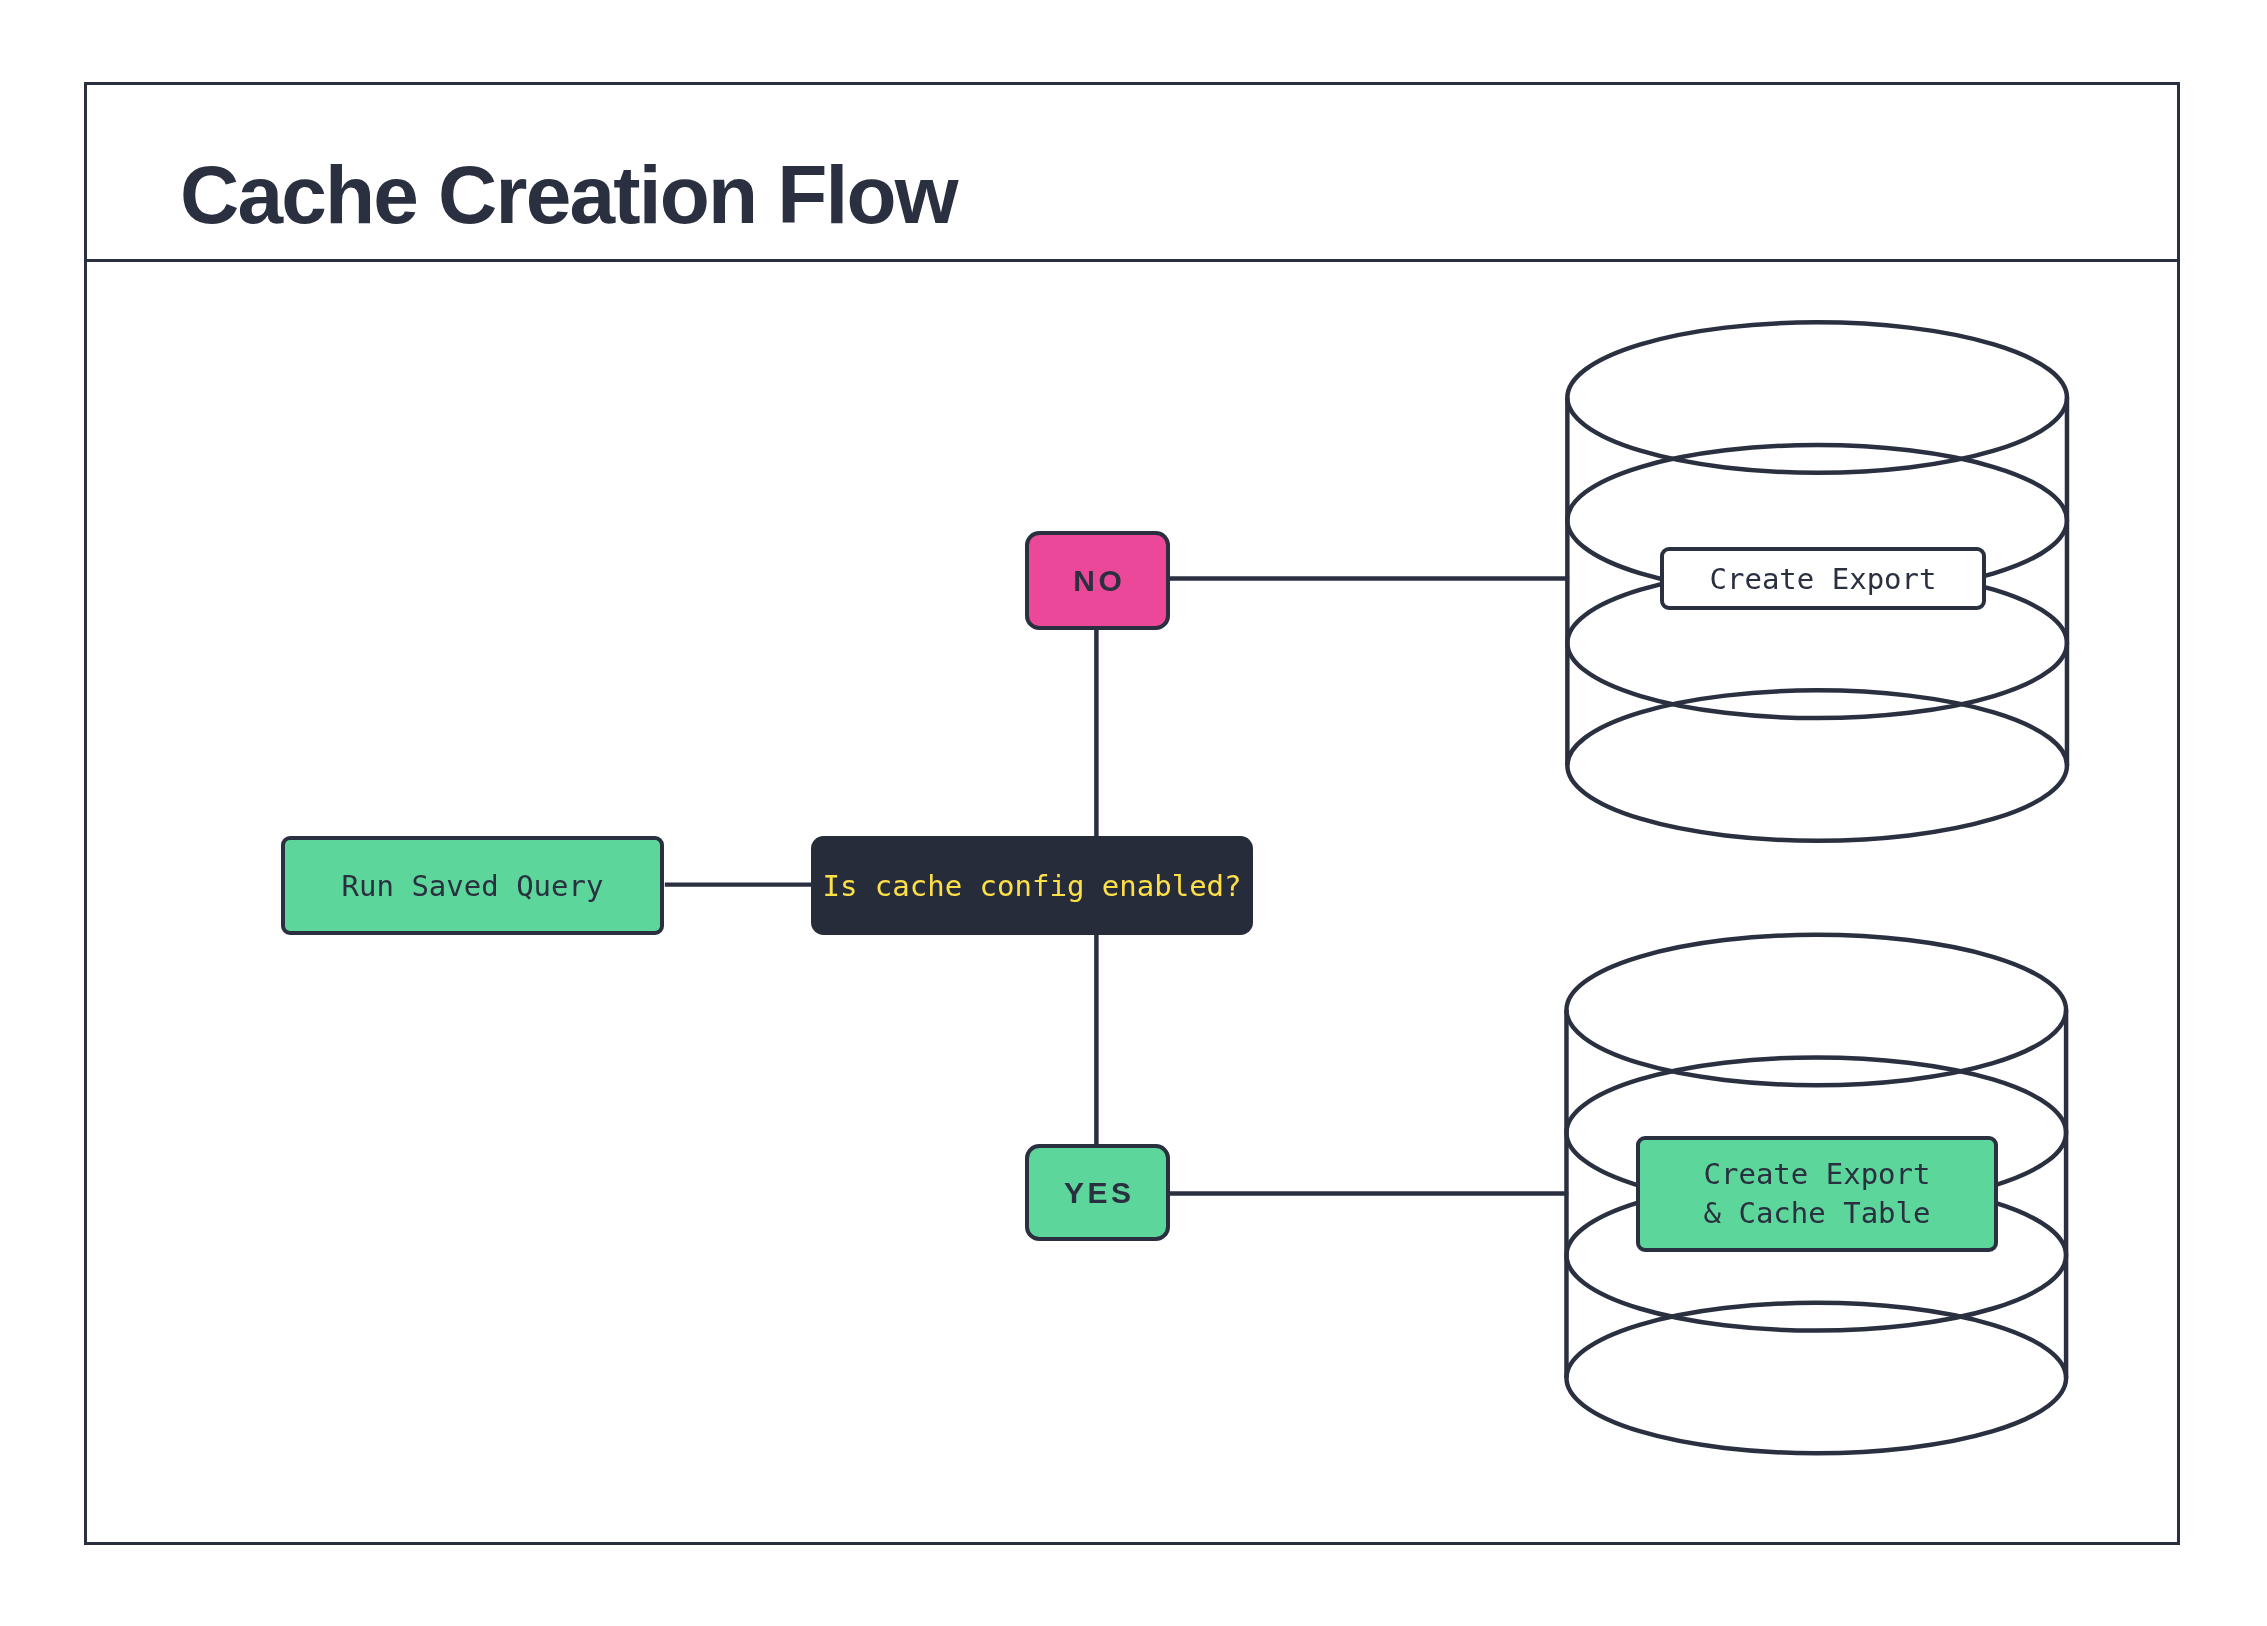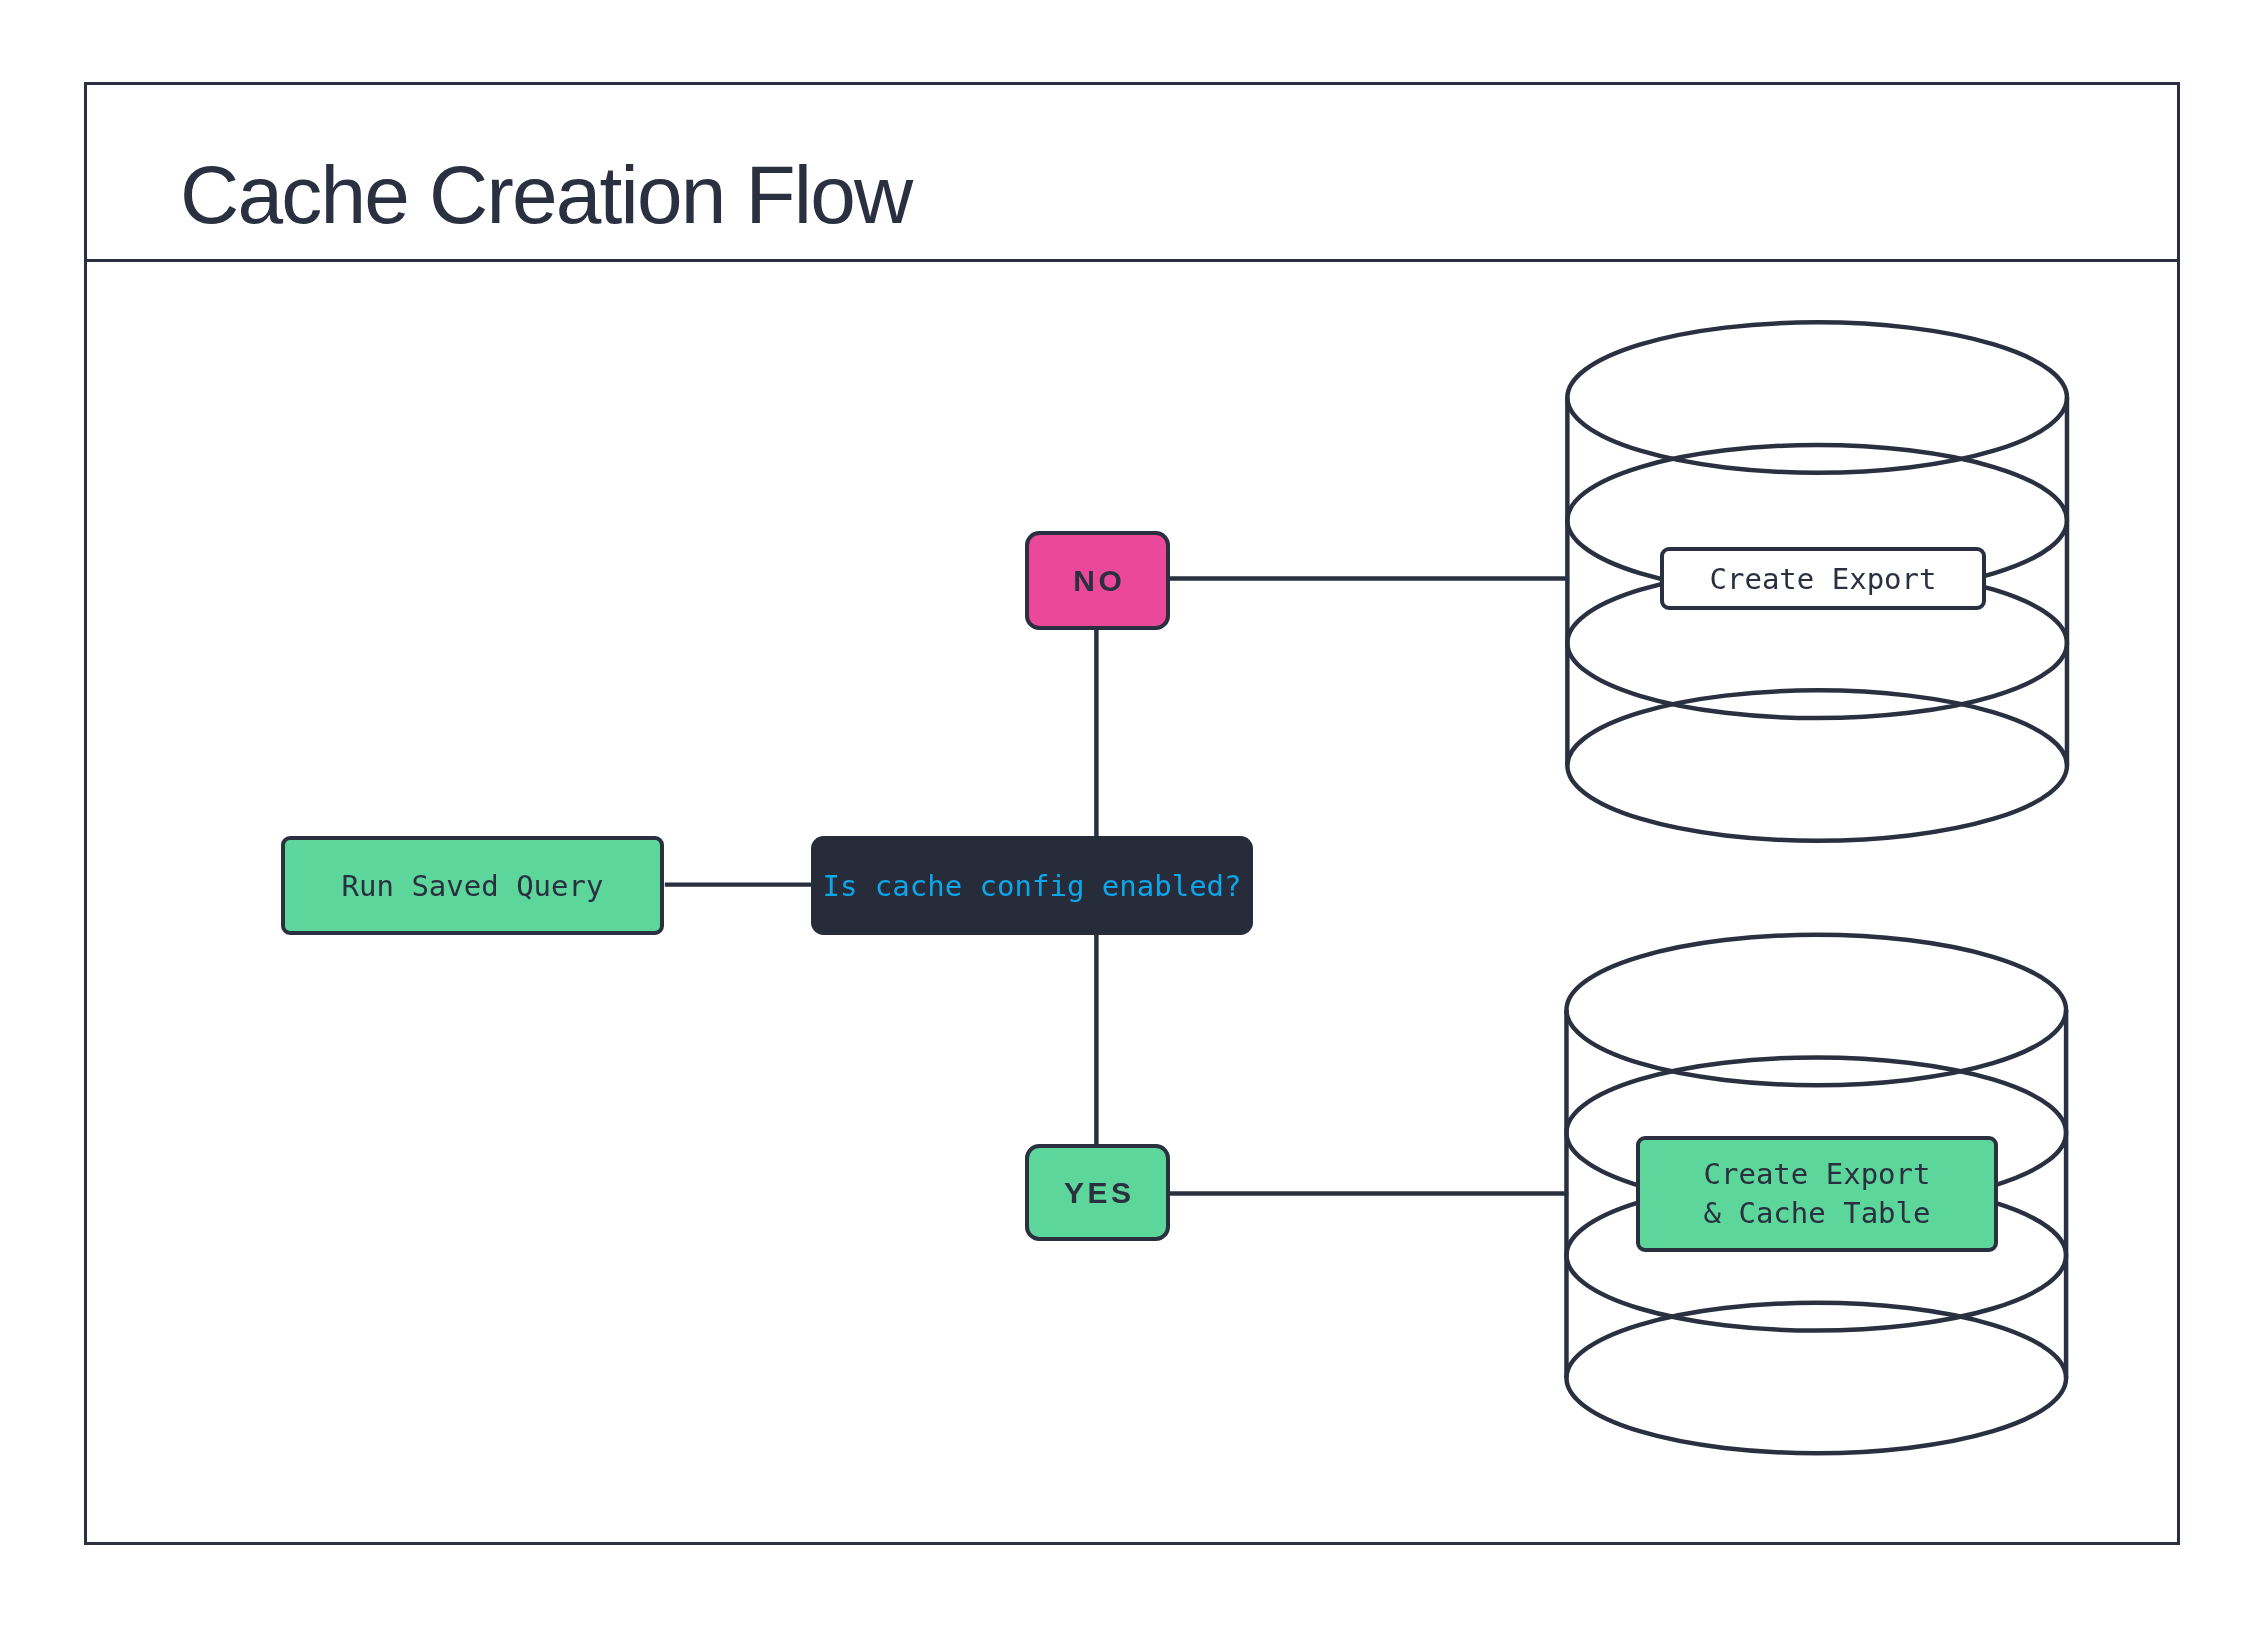--- a/index.html
+++ b/index.html
@@ -32,21 +32,21 @@
     width: 100%;
     height: 177px;
     border-bottom: 3.6px solid #2a3040;
     box-sizing: border-box;
     display: flex;
     align-items: center;
     padding-left: 93px;
   }
   .title {
     font-size: 82px;
-    font-weight: normal;
+    font-weight: bold;
     letter-spacing: -1.8px;
     color: #2a3040;
     white-space: nowrap;
     margin-top: 46px;
   }
   svg.overlay {
     position: absolute;
     left: 0;
     top: 0;
     width: 2268px;
@@ -68,21 +68,21 @@
   .node-start {
     left: 281px; top: 836px; width: 383px; height: 99px;
     background: #5cd69a;
     border: 4.5px solid #2a3040;
     border-radius: 9px;
   }
   .node-decision {
     left: 811px; top: 836px; width: 442px; height: 99px;
     background: #272c3a;
     border-radius: 12.5px;
-    color: #0ea5e9;
+    color: #fde047;
   }
   .node-branch {
     width: 145px;
     border: 4.5px solid #2a3040;
     border-radius: 14.3px;
     font-family: "Liberation Sans", sans-serif;
     font-weight: bold;
     font-size: 30px;
     letter-spacing: 3.6px;
     text-indent: 3.6px;

